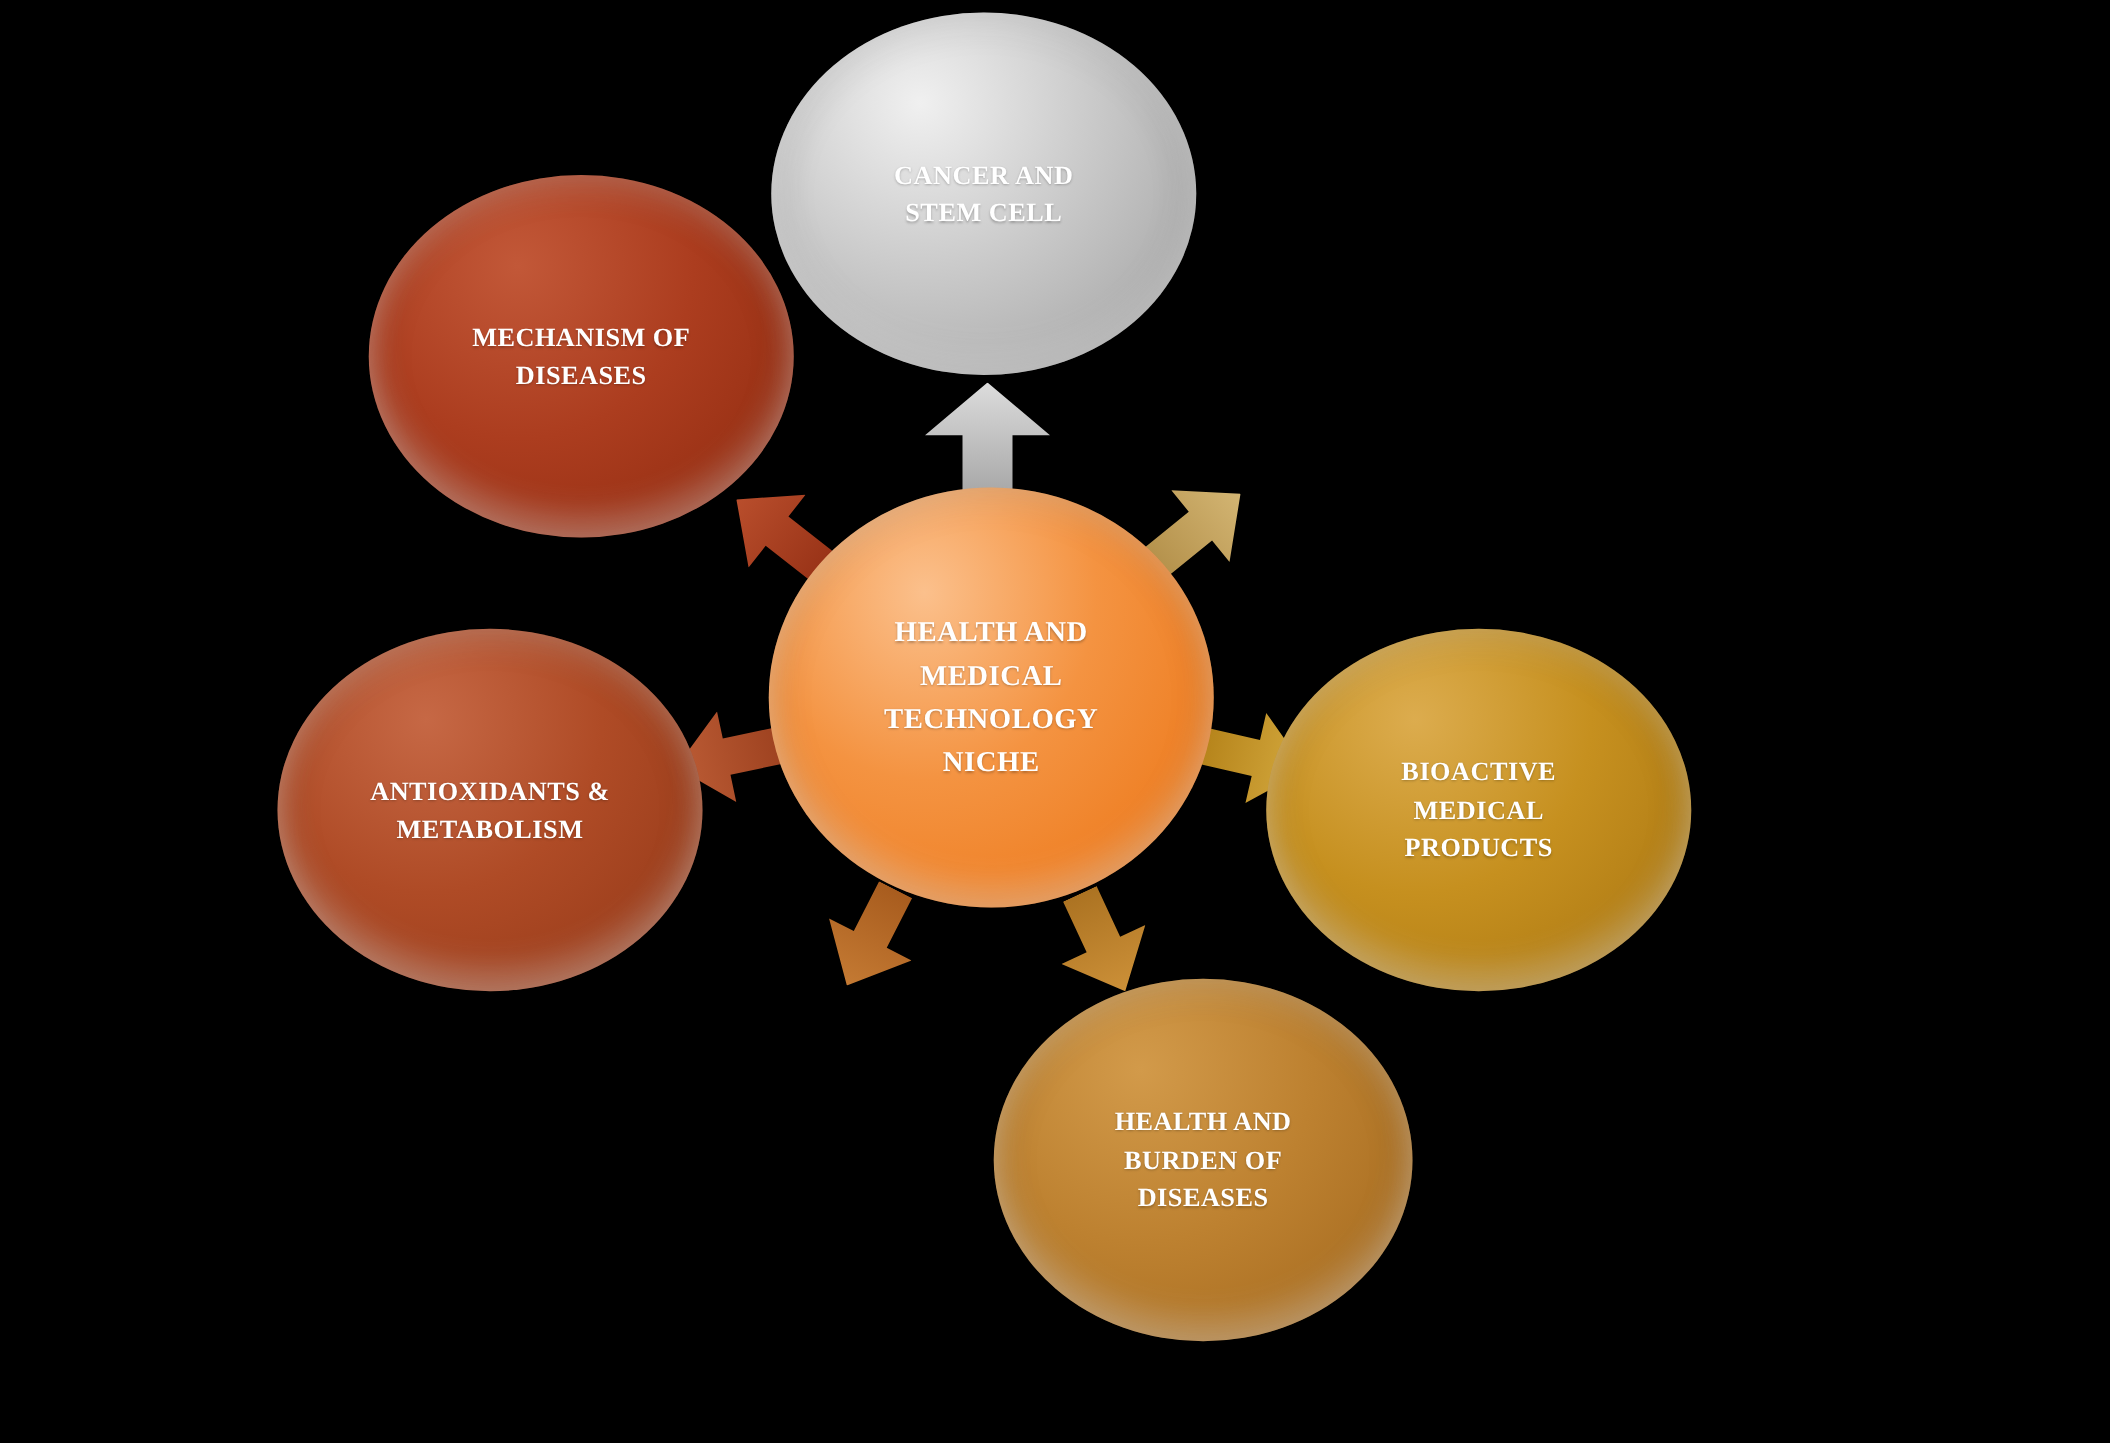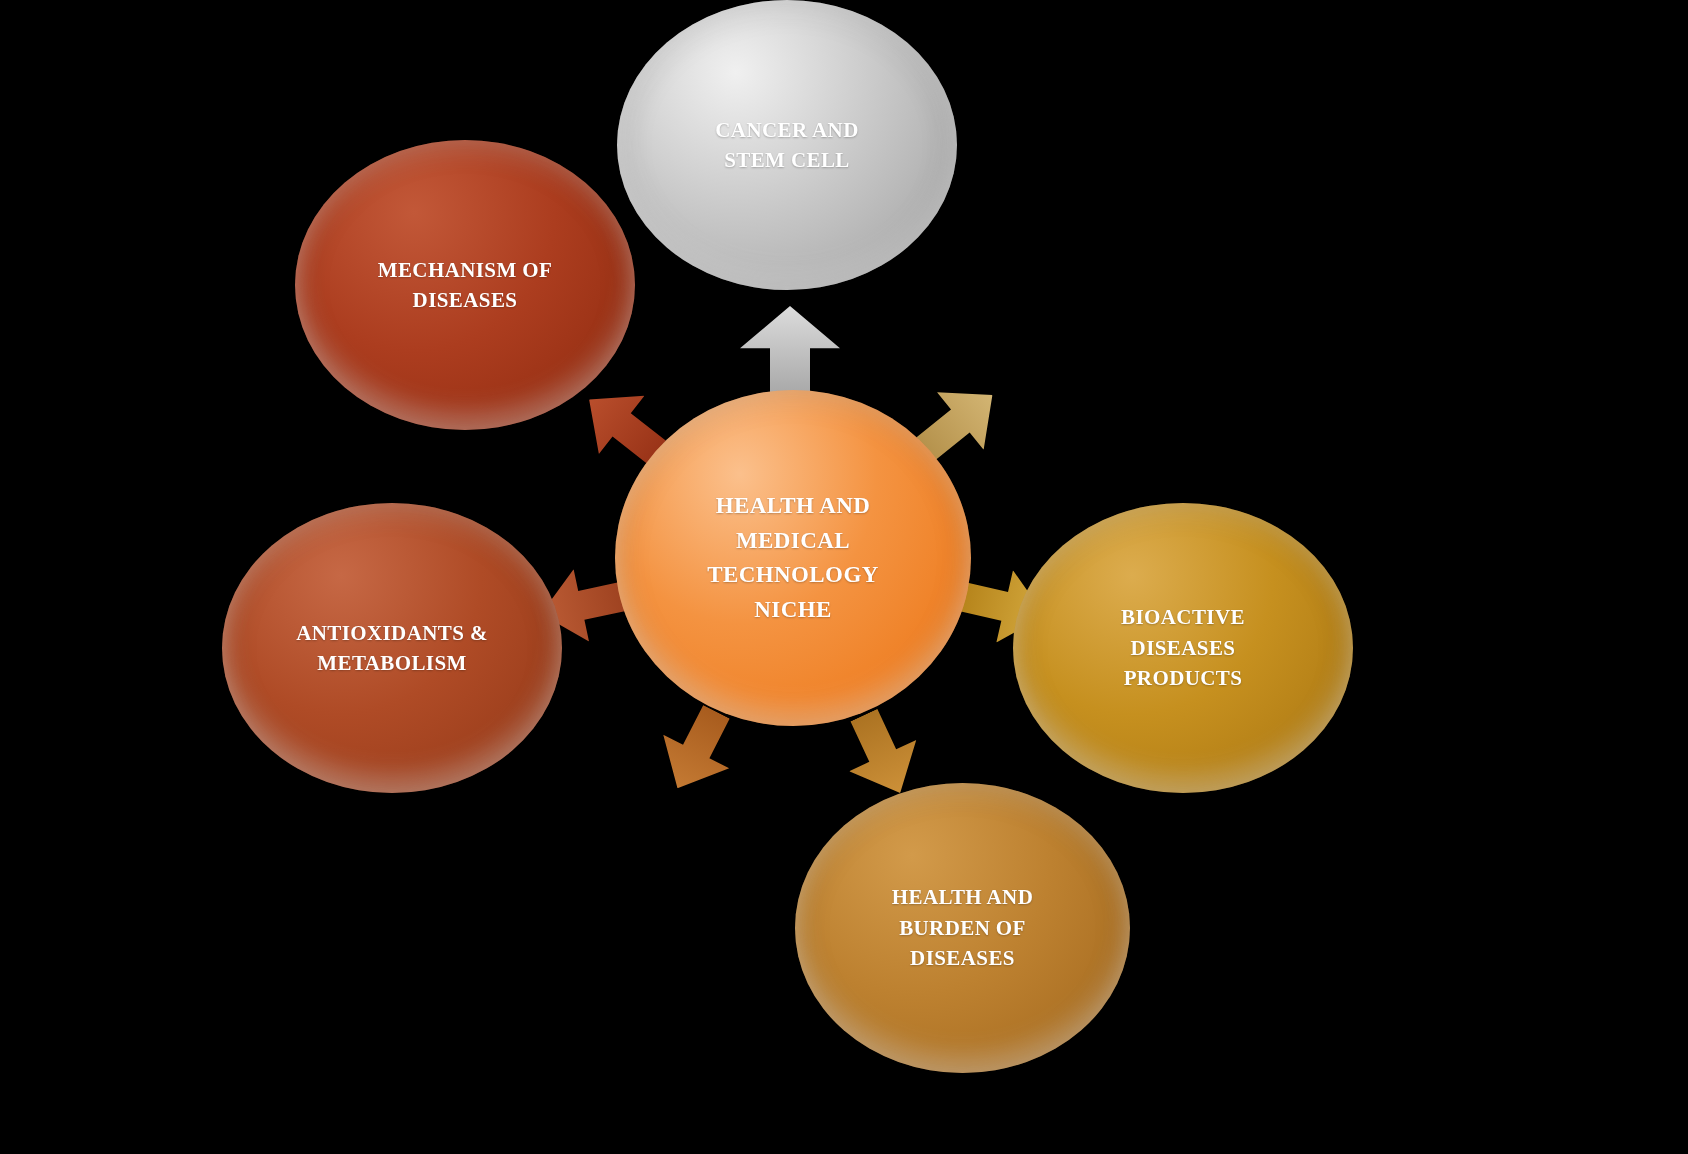--- a/index.html
+++ b/index.html
@@ -41,21 +41,21 @@
   }
 
   .node-center {
     left: 615px; top: 390px; width: 356px; height: 336px;
     background: radial-gradient(ellipse at 35% 25%, #FBC08C 0%, #F49341 42%, #EE7E22 78%, #E2731B 100%);
     z-index: 2;
   }
   .node-center .label { font-size: 23px; line-height: 1.5; }
 
   .node-top {
-    left: 617px; top: 0; width: 340px; height: 290px;
+    left: 617px; top: 10px; width: 340px; height: 290px;
     background: radial-gradient(ellipse at 35% 25%, #F0F0F0 0%, #C9C9C9 45%, #ACACAC 80%, #9C9C9C 100%);
   }
   .node-topright {
     left: 935px; top: 158px; width: 340px; height: 290px;
     background: radial-gradient(ellipse at 35% 25%, #DCC48E 0%, #C7A964 45%, #B39049 82%, #A98540 100%);
   }
   .node-right {
     left: 1013px; top: 503px; width: 340px; height: 290px;
     background: radial-gradient(ellipse at 35% 25%, #DCAC4E 0%, #C6901F 45%, #B07C15 82%, #A67310 100%);
   }
@@ -138,21 +138,21 @@
   </div>
 
   <div class="node node-top">
     <div class="label">CANCER AND
 STEM CELL</div>
   </div>
 
 
   <div class="node node-right">
     <div class="label">BIOACTIVE
-DISEASES
+MEDICAL
 PRODUCTS</div>
   </div>
 
   <div class="node node-bottomright">
     <div class="label">HEALTH AND
 BURDEN OF
 DISEASES</div>
   </div>
 
 

